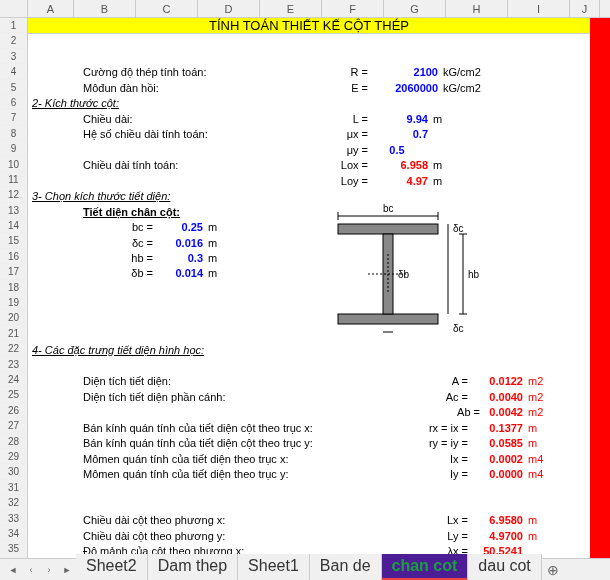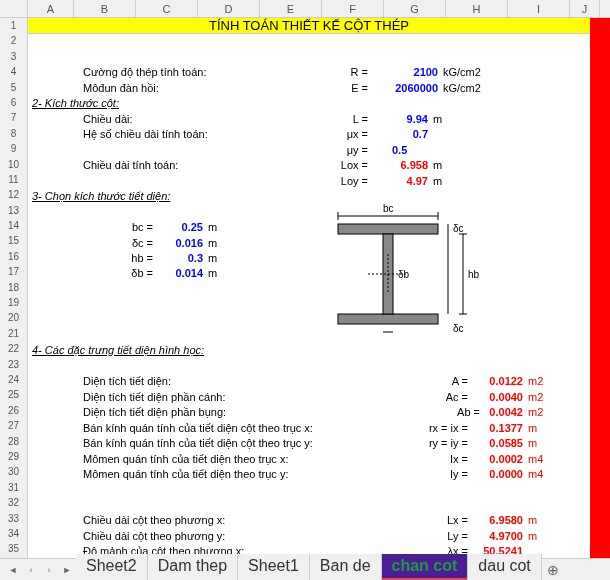--- a/index.html
+++ b/index.html
@@ -110,36 +110,39 @@
       <span class="val blue" style="left:350px;width:50px;text-align:right">9.94</span>
       <span class="unit" style="left:405px">m</span>
     </div>
     <div class="row" style="top:108px">
       <span class="lbl">Hệ số chiều dài tính toán:</span>
       <span class="sym" style="left:300px;width:40px">μx =</span>
       <span class="val blue" style="left:350px;width:50px;text-align:right">0.7</span>
     </div>
     <div class="row" style="top:124px">
       <span class="sym" style="left:300px;width:40px">μy =</span>
-      <span class="val blue" style="left:364px;width:50px;text-align:left">0.5</span>
+      <span class="val blue" style="left:344px;width:50px;text-align:center">0.5</span>
     </div>
     <div class="row" style="top:139px">
       <span class="lbl">Chiều dài tính toán:</span>
       <span class="sym" style="left:300px;width:40px">Lox =</span>
       <span class="val red" style="left:350px;width:50px;text-align:right">6.958</span>
       <span class="unit" style="left:405px">m</span>
     </div>
     <div class="row" style="top:155px">
       <span class="sym" style="left:300px;width:40px">Loy =</span>
       <span class="val red" style="left:350px;width:50px;text-align:right">4.97</span>
       <span class="unit" style="left:405px">m</span>
     </div>
     <div class="row" style="top:170px">
         <span class="section">3- Chọn kích thước tiết diện:</span>
       </div>
+    <div class="row" style="top:186px">
+        <span class="lbl sub-bold">Tiết diện chân cột:</span>
+      </div>
     <div class="row" style="top:201px">
       <span class="sym" style="left:85px;width:40px;text-align:right">bc =</span>
       <span class="val blue" style="left:135px;width:40px;text-align:right">0.25</span>
       <span class="unit" style="left:180px">m</span>
     </div>
     <div class="row" style="top:217px">
       <span class="sym" style="left:85px;width:40px;text-align:right">δc =</span>
       <span class="val blue" style="left:135px;width:40px;text-align:right">0.016</span>
       <span class="unit" style="left:180px">m</span>
     </div>
@@ -164,21 +167,20 @@
       <span class="val red" style="left:445px;width:50px;text-align:right">0.0122</span>
       <span class="unit red" style="left:500px">m2</span>
     </div>
     <div class="row" style="top:371px">
       <span class="lbl">Diện tích tiết diện phần cánh:</span>
       <span class="sym" style="left:390px;width:50px;text-align:right">Ac =</span>
       <span class="val red" style="left:445px;width:50px;text-align:right">0.0040</span>
       <span class="unit red" style="left:500px">m2</span>
     </div>
     <div class="row" style="top:386px">
-      <span class="lbl">Diện tích tiết diện phần bụng:</span>
       <span class="sym" style="left:402px;width:50px;text-align:right">Ab =</span>
       <span class="val red" style="left:445px;width:50px;text-align:right">0.0042</span>
       <span class="unit red" style="left:500px">m2</span>
     </div>
     <div class="row" style="top:402px">
       <span class="lbl">Bán kính quán tính của tiết diện cột theo trục x:</span>
       <span class="sym" style="left:390px;width:50px;text-align:right">rx = ix =</span>
       <span class="val red" style="left:445px;width:50px;text-align:right">0.1377</span>
       <span class="unit red" style="left:500px">m</span>
     </div>

